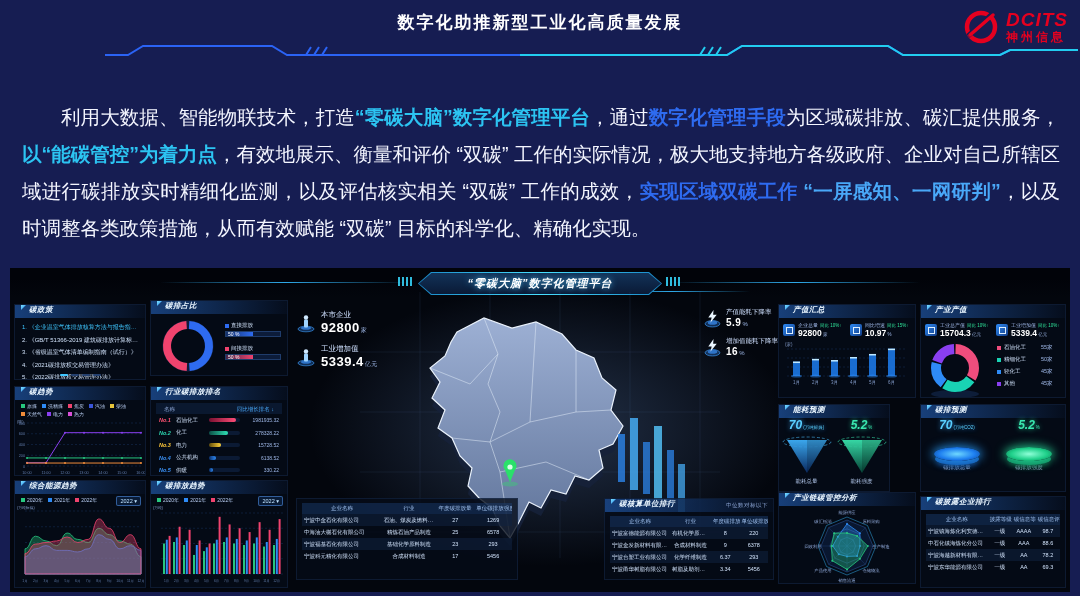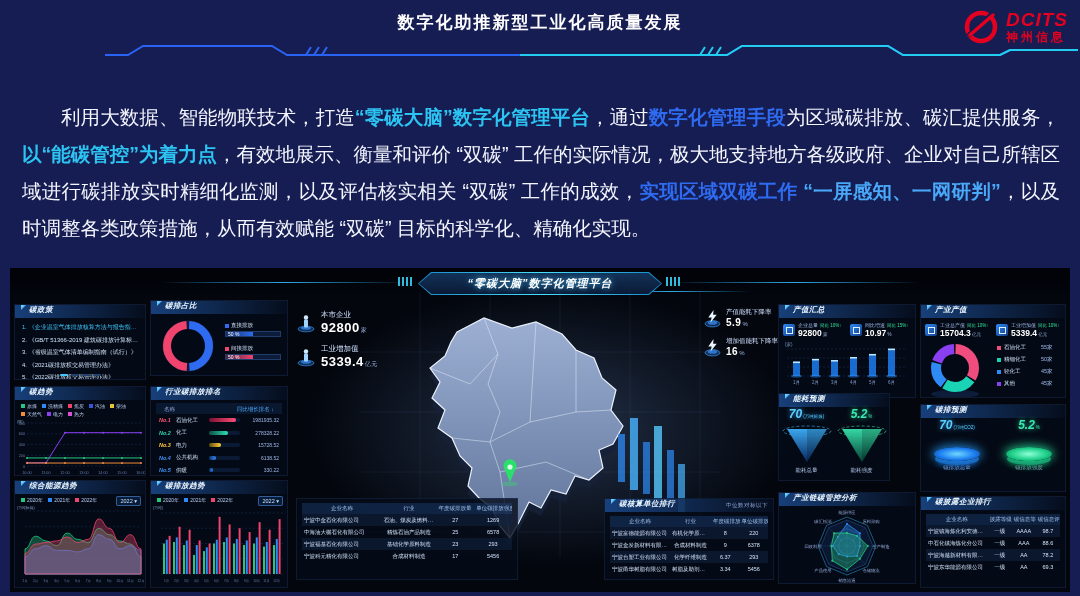--- a/index.html
+++ b/index.html
@@ -695,21 +695,21 @@
               <td>宁波甬华树脂有限公司</td>
               <td>树脂及助剂制造</td>
               <td>3.34</td>
               <td>5456</td>
             </tr>
           </tbody>
         </table>
       </div>
   </div>
 
-  <div class="panel" style="left:768px;top:125px;width:112px;height:88px">
+  <div class="panel" style="left:768px;top:136px;width:112px;height:88px">
     <div class="ph">
         <span>能耗预测</span>
       </div>
     <div class="pbody fc-row">
         <div class="fc-item">
           <div class="fc-val blue">70<span class="u">(万吨标煤)</span></div>
           <svg width="54" height="42">
             <defs>
               <linearGradient id="pgblue" x1="0" y1="0" x2="0" y2="1">
                 <stop offset="0" stop-color="#3fb4ff"></stop>

